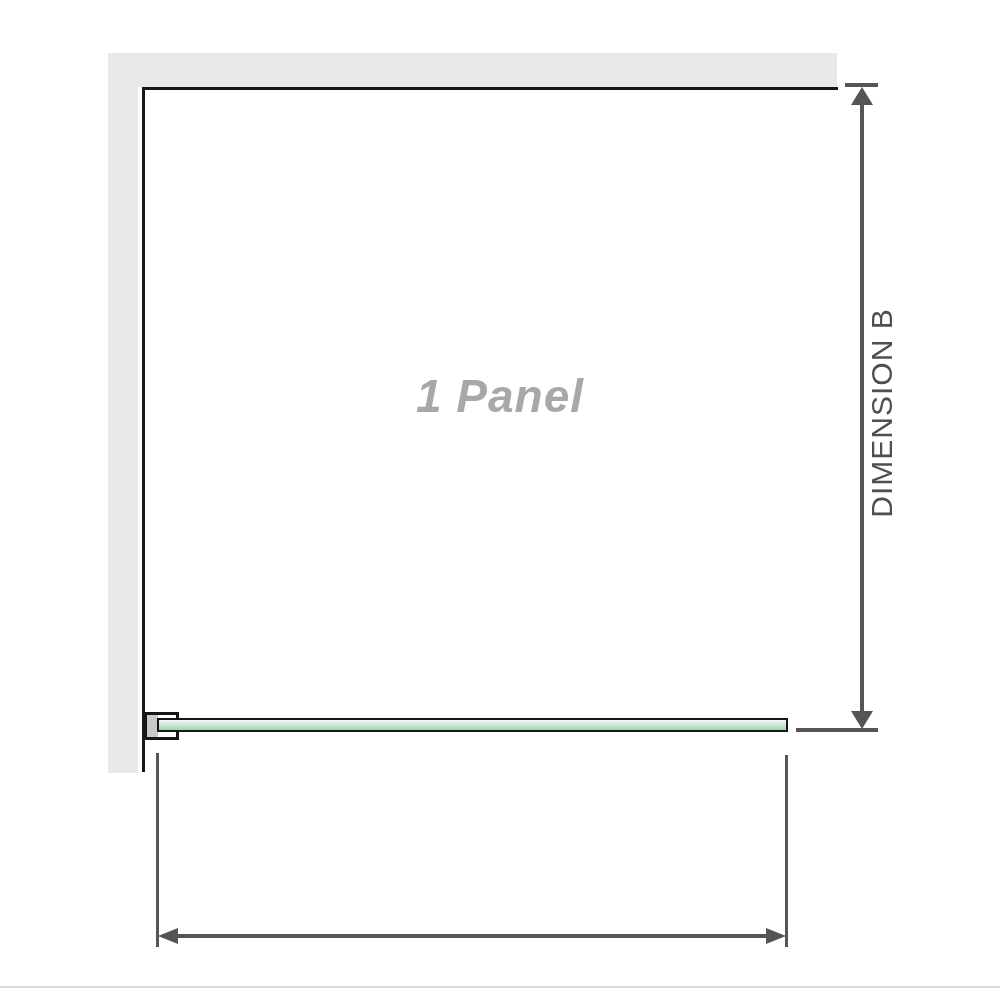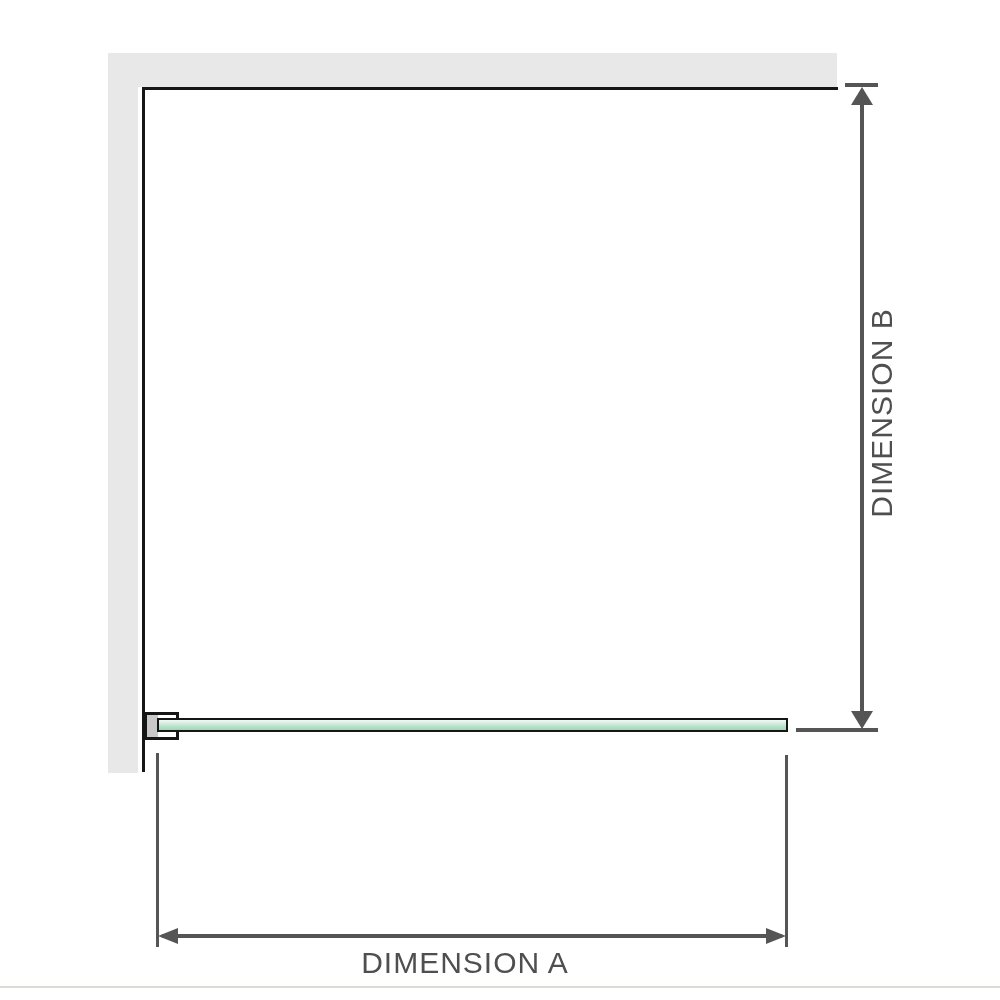--- a/index.html
+++ b/index.html
@@ -64,36 +64,36 @@
 <body>
 
 <div class="canvas">
 
   <div class="abs wall wall-top"></div>
   <div class="abs wall wall-left"></div>
 
   <div class="abs edge edge-top"></div>
   <div class="abs edge edge-left"></div>
 
+  <div class="abs panel-label">1 Panel</div>
 
   <div class="abs bracket">
     <div class="bracket-pad"></div>
   </div>
 
   <div class="abs glass-bar"></div>
 
   <div class="abs dim dimb-cap-top"></div>
   <div class="abs dim dimb-cap-bottom"></div>
   <div class="abs dim dimb-line"></div>
   <div class="abs arr arr-up"></div>
   <div class="abs arr arr-down"></div>
   <div class="abs dim-label dimb-label">DIMENSION B</div>
 
   <div class="abs dim dima-ext-left"></div>
   <div class="abs dim dima-ext-right"></div>
   <div class="abs dim dima-line"></div>
   <div class="abs arr arr-left"></div>
   <div class="abs arr arr-right"></div>
-  <div class="abs dim-label dima-label">DIMENSION A</div>
 
   <div class="abs page-divider"></div>
 
 </div>
 
 </body></html>

